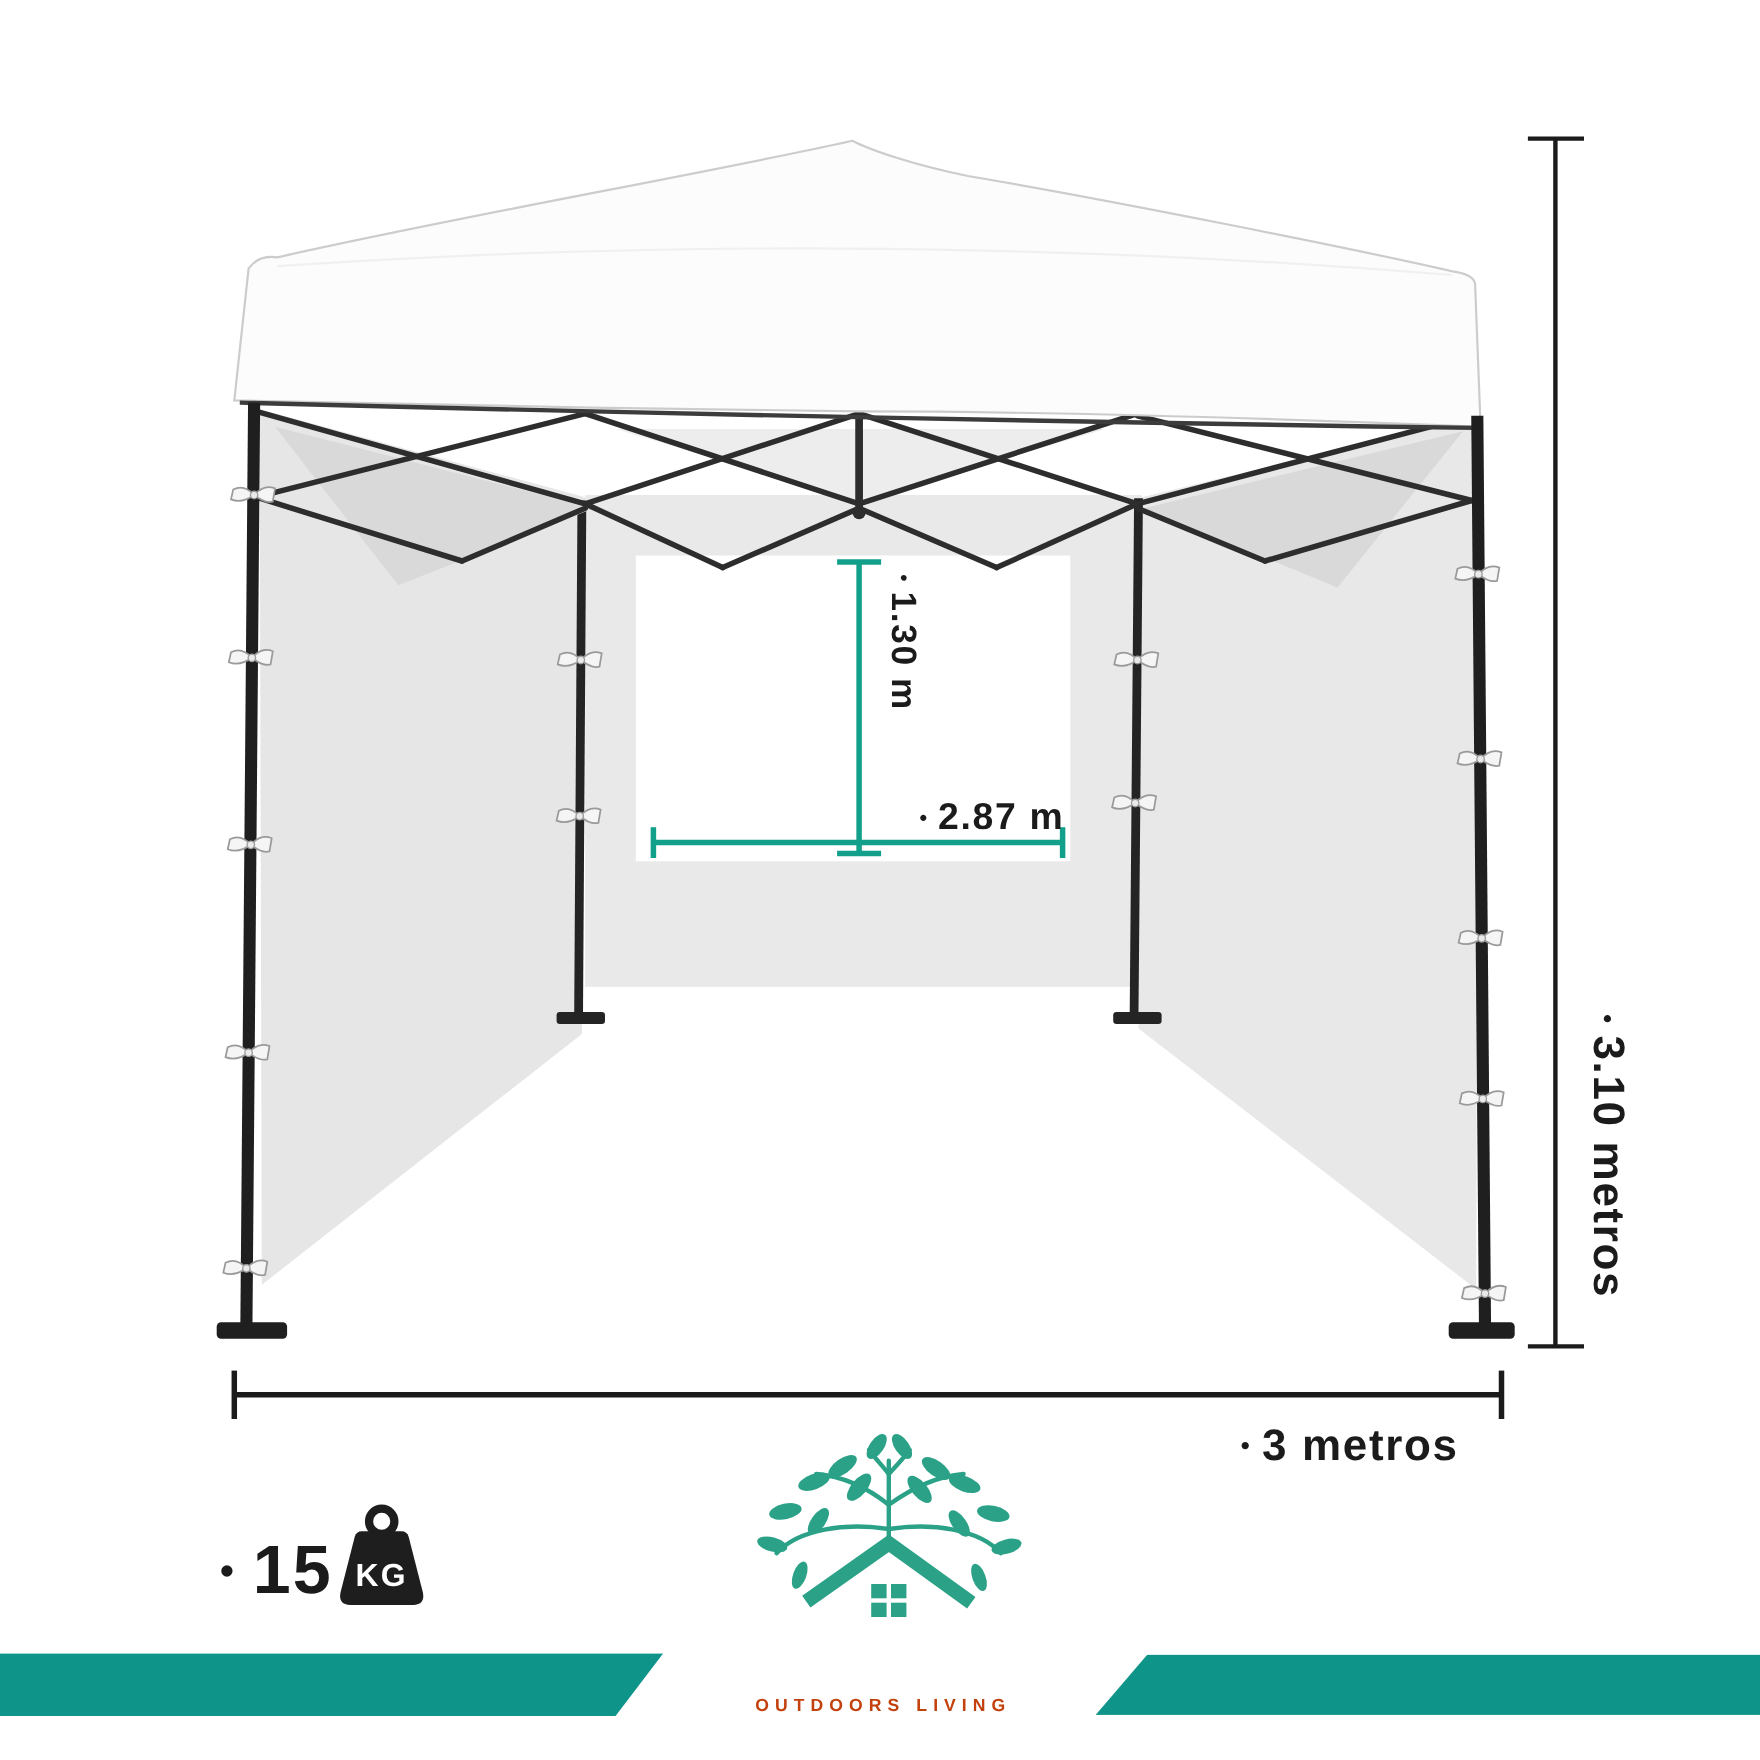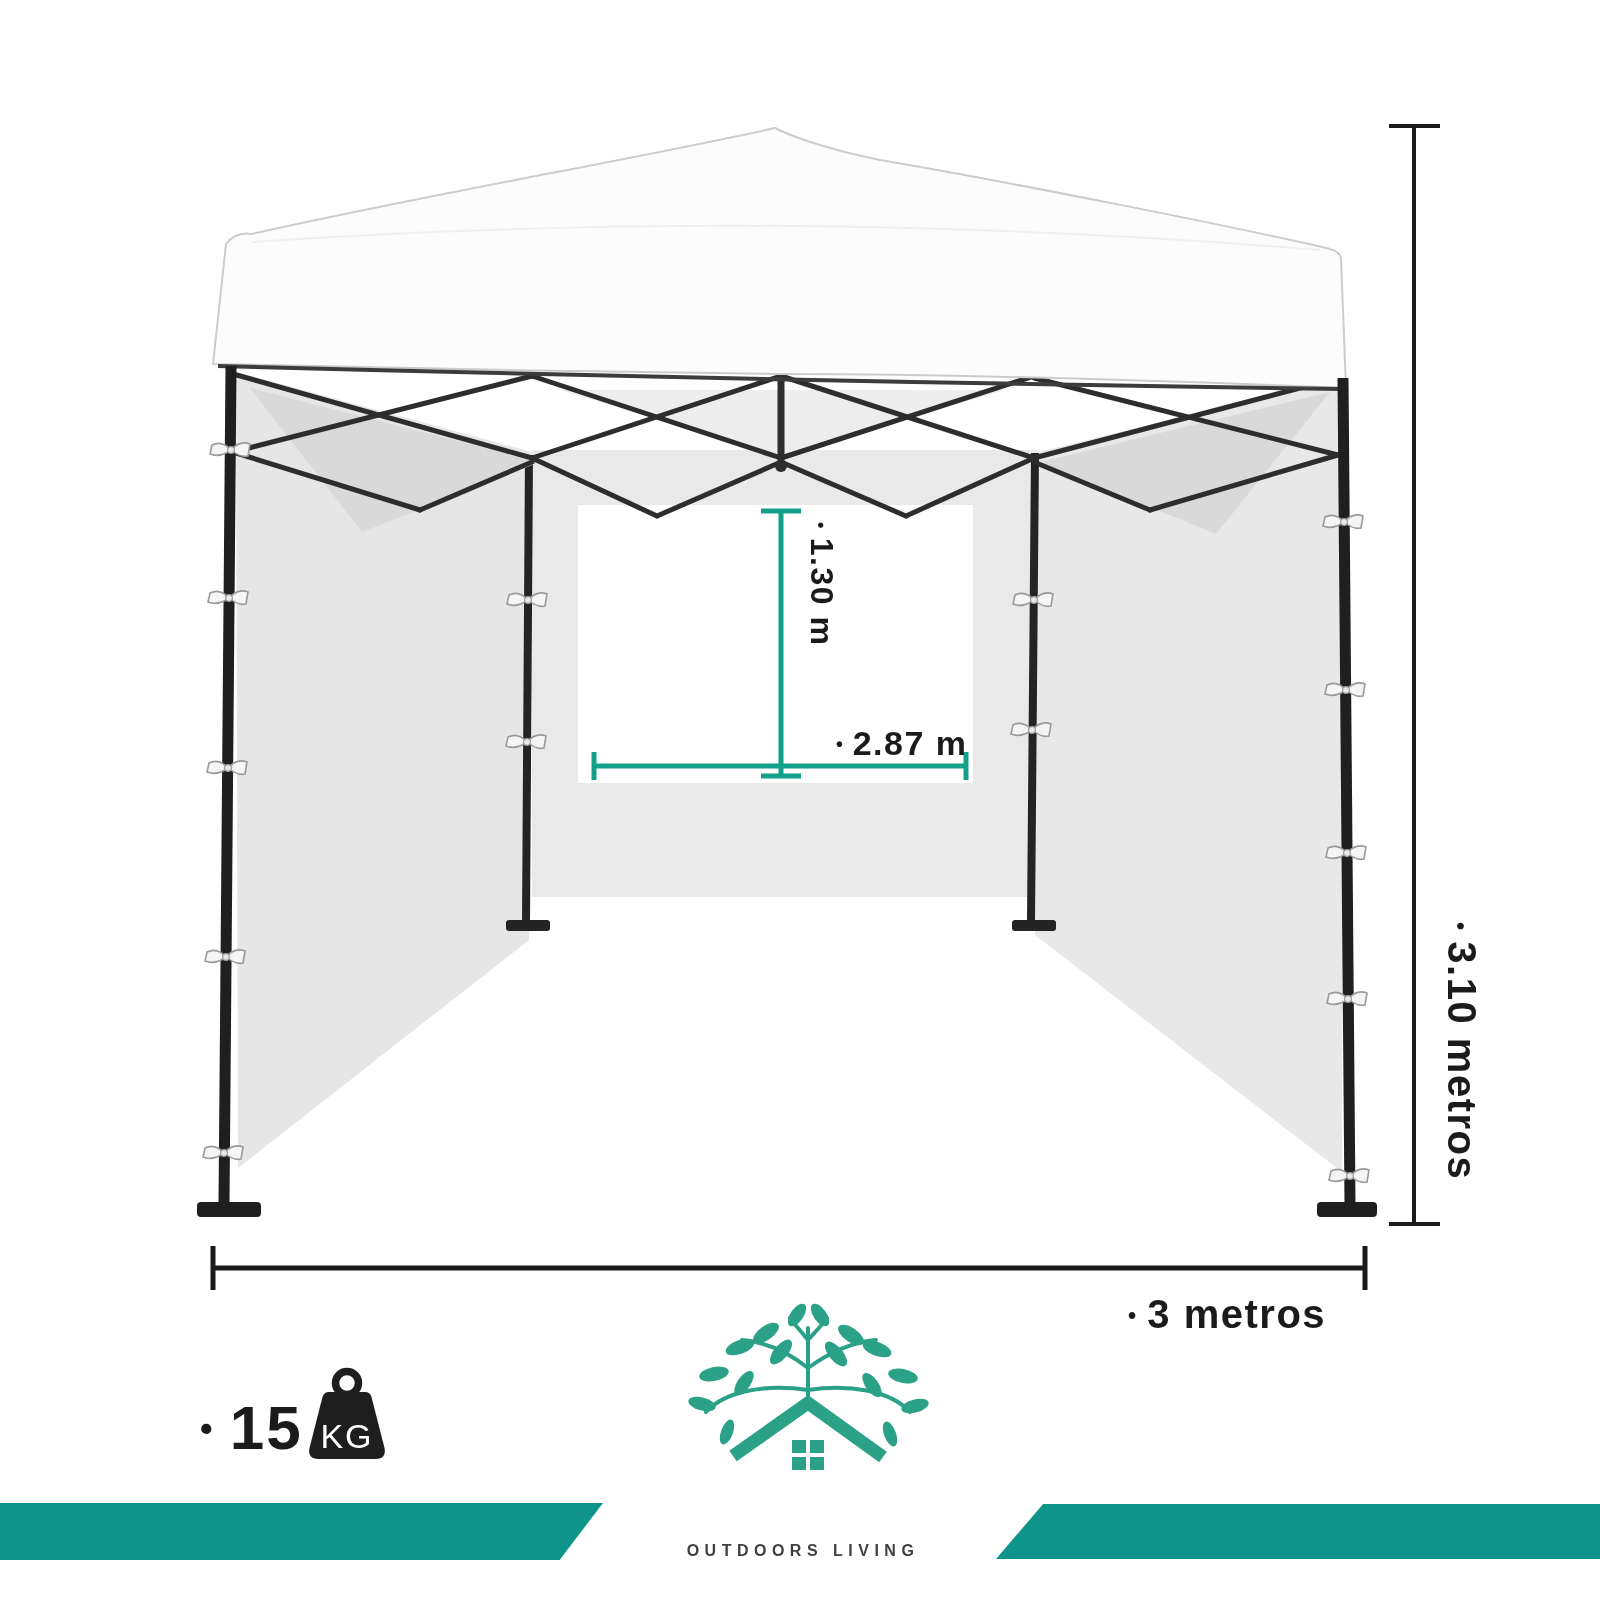--- a/index.html
+++ b/index.html
@@ -8,25 +8,25 @@
   #tent-svg{position:absolute;left:0;top:0;width:1600px;height:1600px;}
   .dim{position:absolute;font-weight:bold;color:#1b1b1b;white-space:nowrap;letter-spacing:1.5px;}
   .rot{transform:rotate(90deg);transform-origin:0 0;}
   .bullet{display:inline-block;font-size:0.58em;vertical-align:0.22em;margin-right:0.42em;}
   #dim-window-h{left:840px;top:522px;font-size:32px;}
   #dim-window-w{left:836px;top:724px;font-size:34px;}
   #dim-frame-h{left:1484px;top:922px;font-size:40px;}
   #dim-frame-w{left:1104px;top:1292px;font-size:40px;margin-left:24px;}
   #weight-label{left:172px;top:1392px;font-size:62px;letter-spacing:2px;margin-left:28px;}
   #kg-label{position:absolute;left:312px;top:1417px;width:70px;text-align:center;
-            font-size:34px;font-weight:normal;color:#ffffff;letter-spacing:2px;}
+            font-size:29px;font-weight:bold;color:#ffffff;letter-spacing:2px;}
   #brand-name{position:absolute;left:50%;transform:translateX(-50%);padding-left:8px;top:1478px;
               font-size:54px;font-weight:bold;color:#1d1d1d;letter-spacing:8px;white-space:nowrap;}
   #brand-tagline{position:absolute;left:50%;transform:translateX(-50%);padding-left:6px;top:1542px;
-              font-size:16px;font-weight:bold;color:#404040;letter-spacing:5.5px;white-space:nowrap;}
+              font-size:16px;font-weight:bold;color:#c2410c;letter-spacing:5.5px;white-space:nowrap;}
   .bar{position:absolute;background:#0E9488;}
   #bar-left{left:0;top:1503px;width:603px;height:57px;
             clip-path:polygon(0 0,100% 0,92.8% 100%,0 100%);}
   #bar-right{left:996px;top:1504px;width:604px;height:55px;
             clip-path:polygon(7.8% 0,100% 0,100% 100%,0 100%);}
 </style>
 </head>
 <body>
 
 <div id="canvas">

